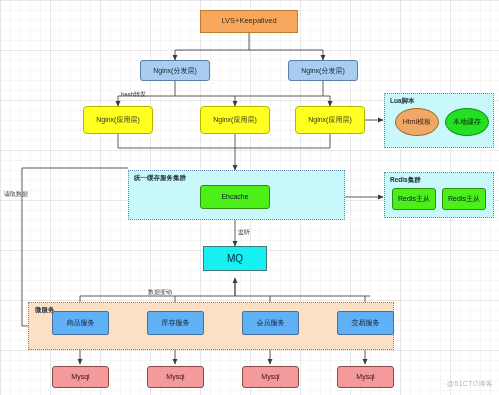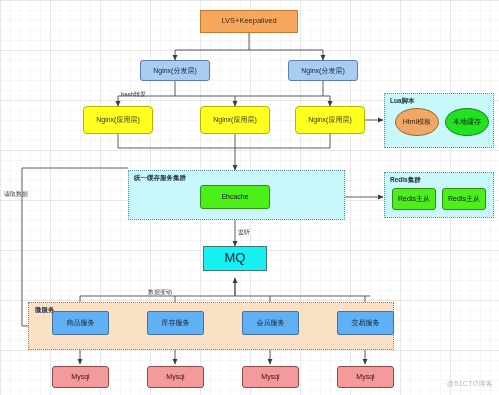--- a/index.html
+++ b/index.html
@@ -41,21 +41,21 @@
   .n-yellow{
     background:#ffff20;border:1px solid #b5b500;color:#332;
     border-radius:4px;font-size:7px;
   }
   .n-green{
     background:#4cf018;border:1px solid #2e8f10;color:#113;
     border-radius:3px;font-size:7px;
   }
   .n-cyan{
     background:#16f0f0;border:1px solid #3a7a7a;color:#023;
-    font-size:13px;
+    font-size:10px;
   }
   .n-svcblue{
     background:#5fb0f5;border:1px solid #4a6f9a;color:#102030;
     border-radius:2px;font-size:7px;
   }
   .n-mysql{
     background:#f59a9a;border:1px solid #8a4a4a;color:#3a1212;
     border-radius:3px;font-size:7px;
   }
   .ellipse{

